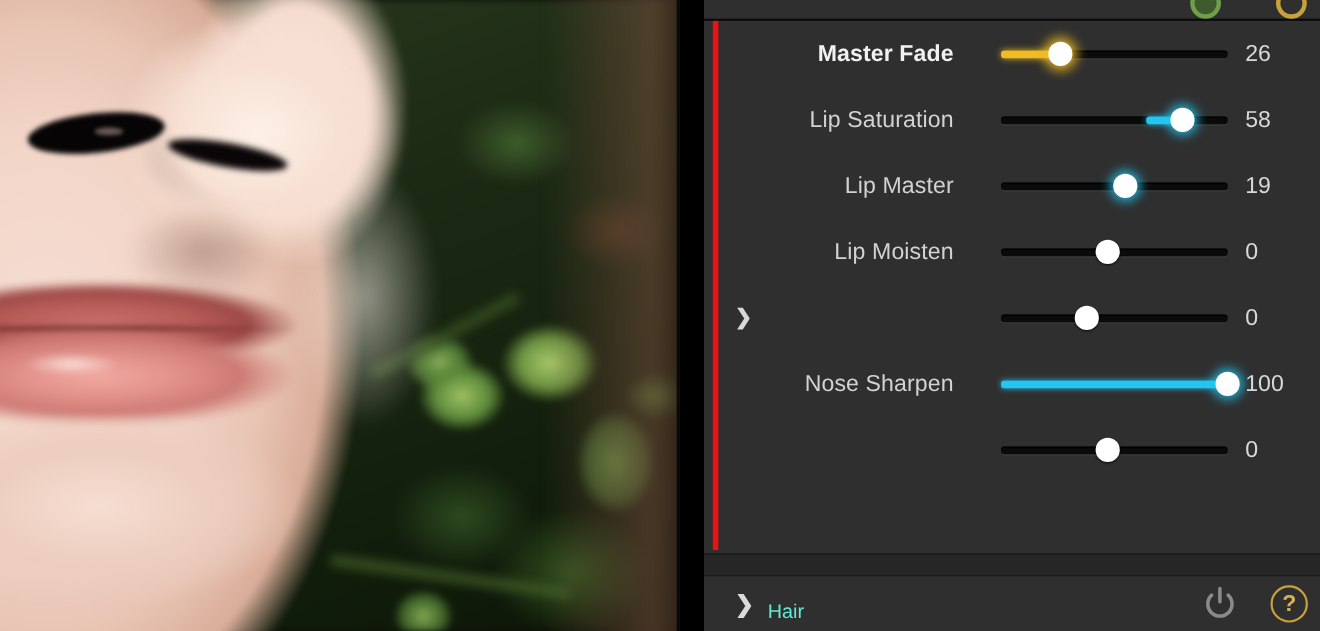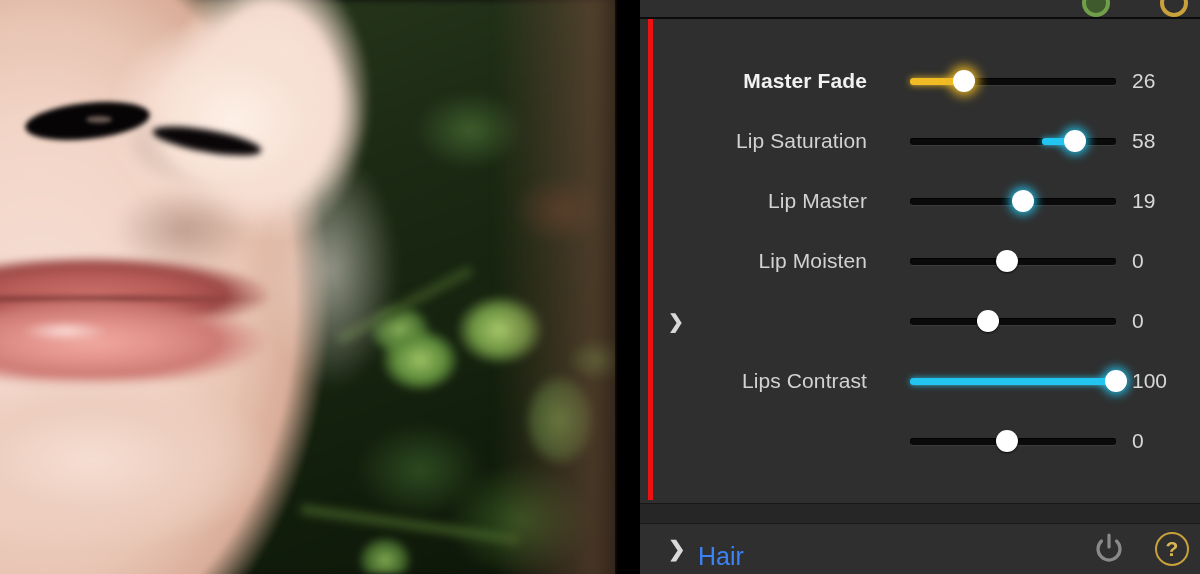--- a/index.html
+++ b/index.html
@@ -159,21 +159,21 @@
   }
   .circ.gold { border-color:#c9a13c; background:#2f2f2f; }
 
   
   .redbar {
     position:absolute; left:8px; top:19px; width:5px; height:481px;
     background:#ee1111;
   }
 
   
-  .rows { position:absolute; left:0; right:0; top:19px;margin-top:32px; }
+  .rows { position:absolute; left:0; right:0; top:19px; }
   .row {
     position:relative; height:60px; display:flex; align-items:center;
   }
   .row-label {
     position:absolute; right:auto; left:0; width:227px;
     text-align:right; padding-right:0;
     color:#d2d2d2; font-size:21px; letter-spacing:.1px; white-space:nowrap;
   }
   .row.master .row-label { color:#f1f1f1; font-weight:bold; }
   .chev {
@@ -218,21 +218,21 @@
   }
   .bottom-section {
     position:absolute; left:0; right:0; top:524px; height:50px;
     background:#2f2f2f;
     display:flex; align-items:center;
   }
   .bottom-chev {
     position:absolute; left:28px; color:#dadada; font-size:21px; font-weight:bold;
   }
   .bottom-title {
-    position:absolute; left:58px; color:#3b82f6; font-size:25px;margin-top:15px;
+    position:absolute; left:58px; color:#5eead4; font-size:18px;margin-top:15px;
   }
   .power-icon { position:absolute; left:452px; width:34px; height:34px; }
   .help-icon {
     position:absolute; left:515px; width:34px; height:34px;
     border:2px solid #c9a13c; border-radius:50%;
     color:#d8b352; font-size:21px; font-weight:bold;
     display:flex; align-items:center; justify-content:center;
   }
 </style>
 </head>
@@ -321,21 +321,21 @@
         <div class="row">
           <span class="chev">❯</span>
           <div class="track-wrap">
             <div class="track">
               <div class="knob plain" style="left: 38%;"></div>
             </div>
           </div>
           <div class="row-value">0</div>
         </div>
         <div class="row">
-          <div class="row-label">Lips Contrast</div>
+          <div class="row-label">Nose Sharpen</div>
           <div class="track-wrap">
             <div class="track">
               <div class="fill" style="left: 0%; width: 100%;"></div>
               <div class="knob" style="left: 100%;"></div>
             </div>
           </div>
           <div class="row-value">100</div>
         </div>
         <div class="row">
           <div class="track-wrap">

